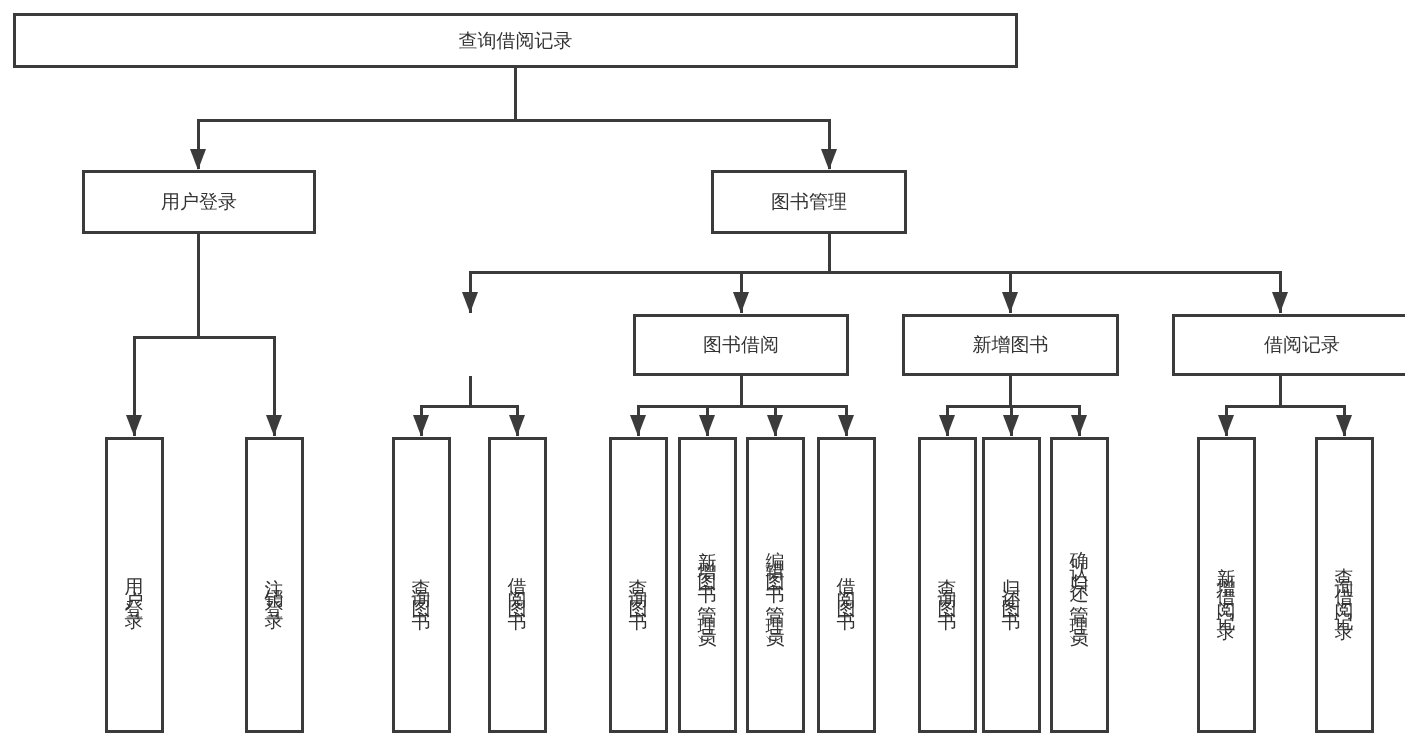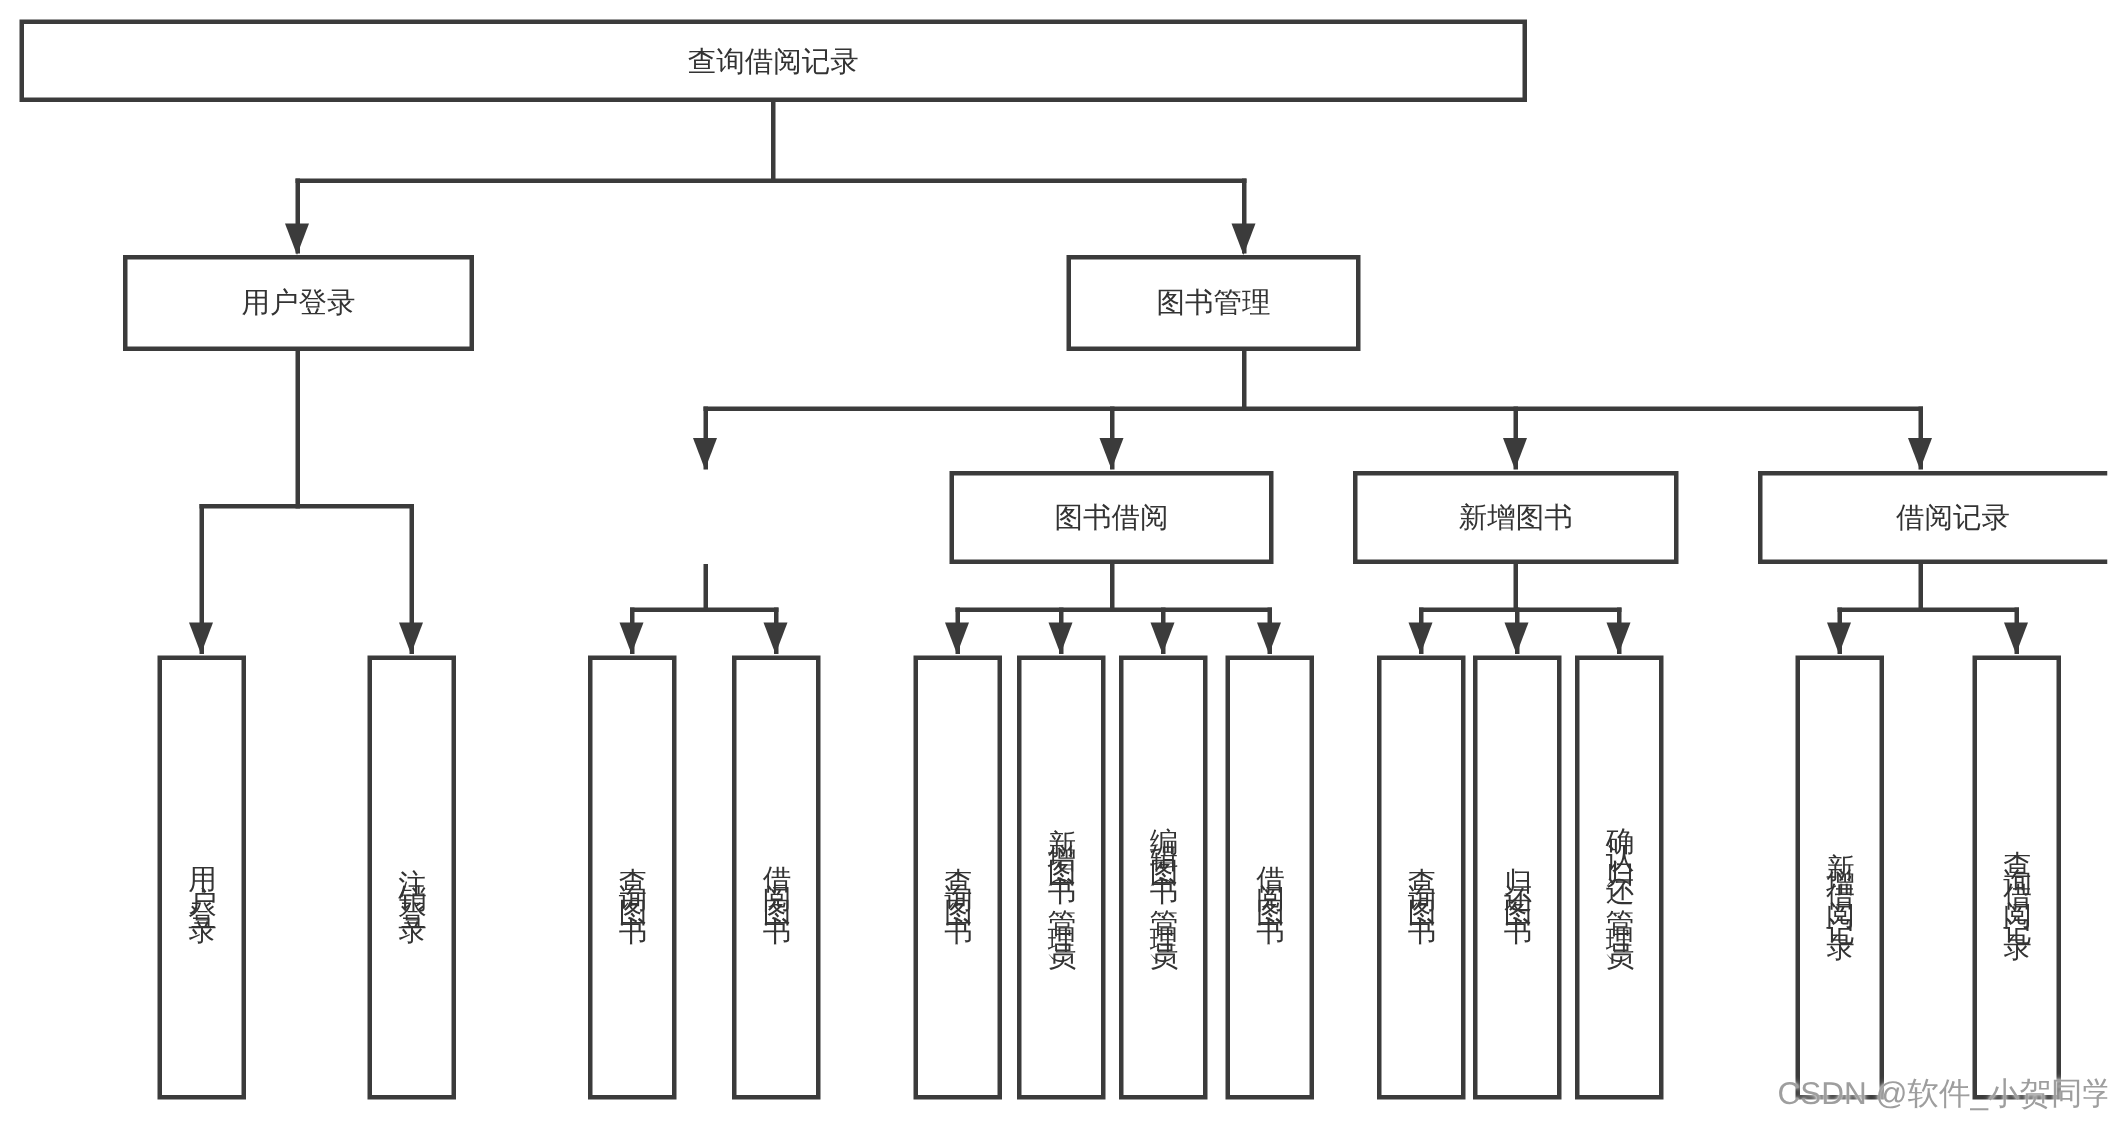--- a/index.html
+++ b/index.html
@@ -171,15 +171,14 @@
     <span class="vtext">确认归还（管理员）</span>
   </div>
 
   <div class="box" style="left:1197px;top:437px;width:59px;height:296px">
     <span class="vtext">新增借阅记录</span>
   </div>
   <div class="box" style="left:1315px;top:437px;width:59px;height:296px">
     <span class="vtext">查询借阅记录</span>
   </div>
 
-  <div class="watermark">CSDN @软件_小贺同学</div>
 
 </div>
 
 </body></html>

